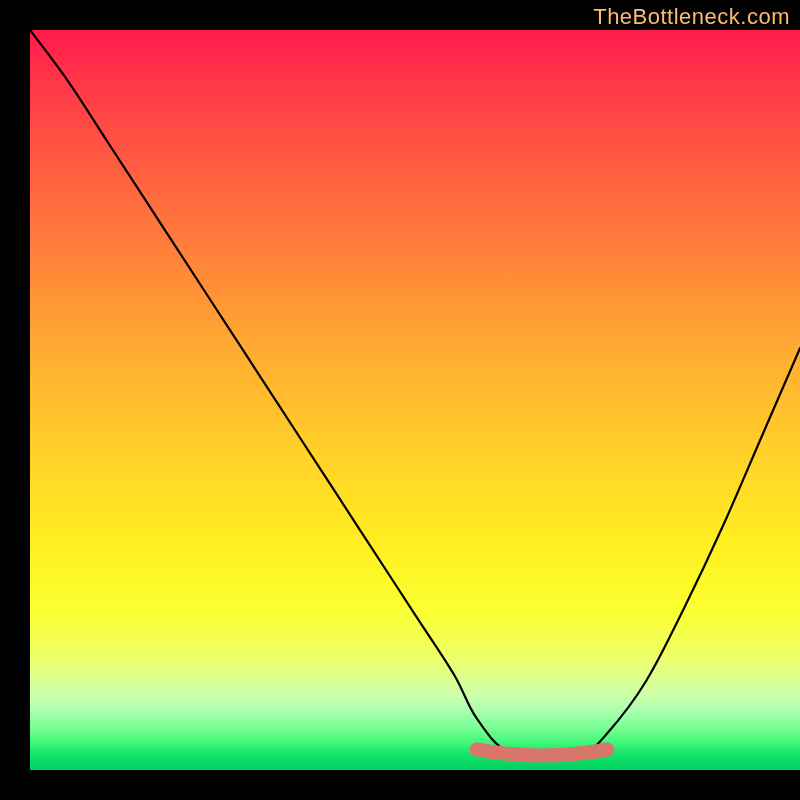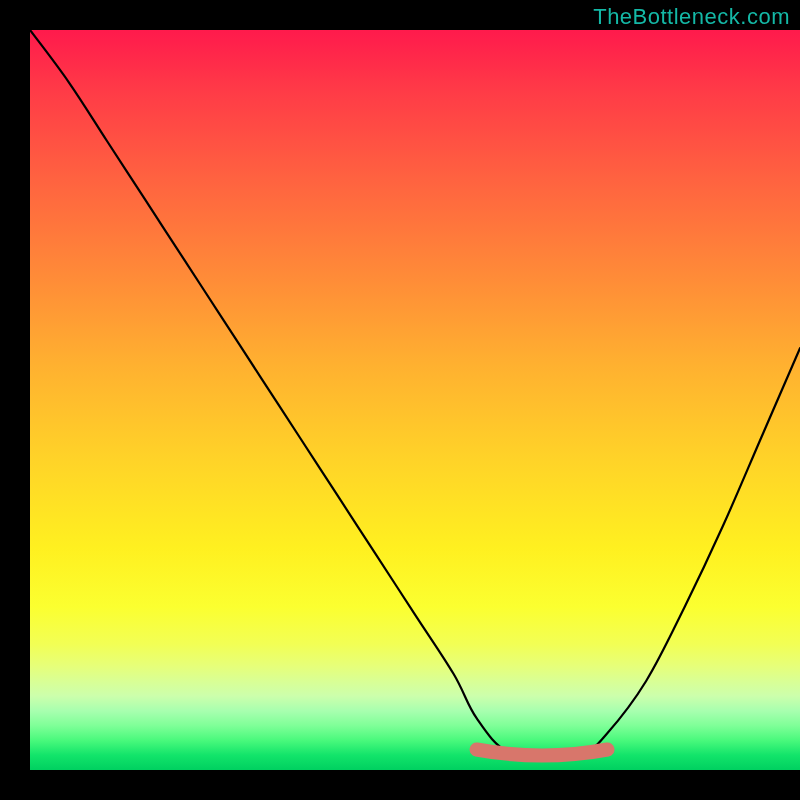--- a/index.html
+++ b/index.html
@@ -14,21 +14,21 @@
   .chart-wrap {
     position: relative;
     width: 800px;
     height: 800px;
     background: #000;
   }
   .watermark {
     position: absolute;
     top: 4px;
     right: 10px;
-    color: #14b8a6;
+    color: #fdba74;
     font-size: 22px;
     font-weight: 400;
     letter-spacing: 0.5px;
     user-select: none;
   }
   .plot-area {
     position: absolute;
     left: 30px;
     right: 0;
     top: 30px;

